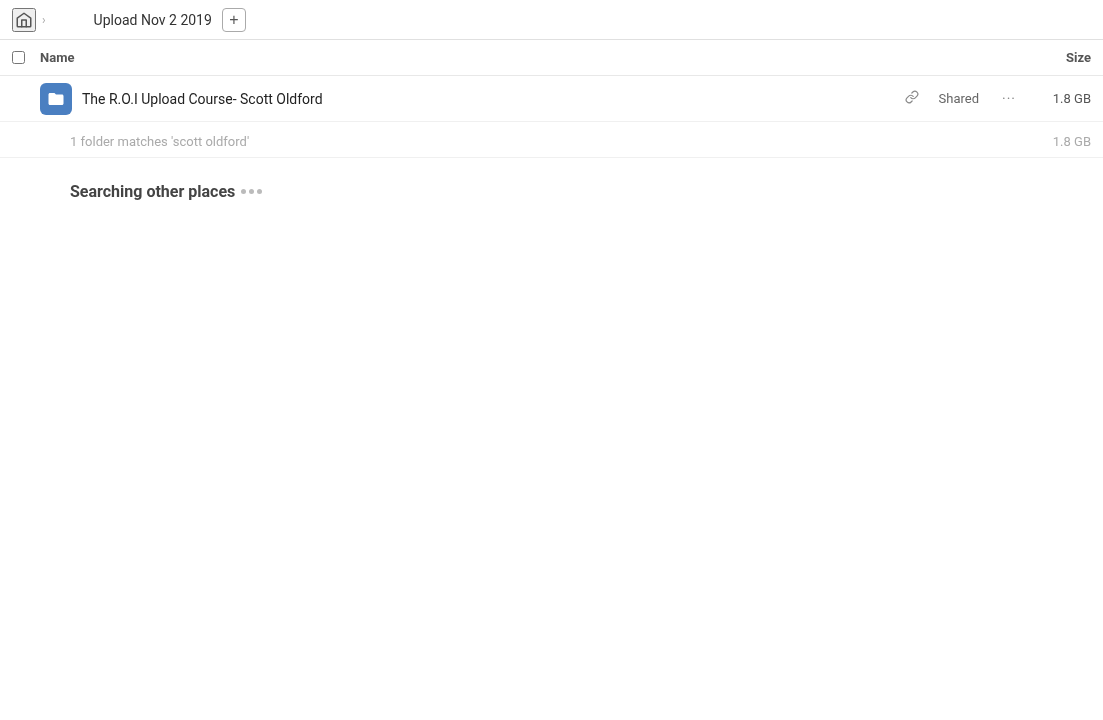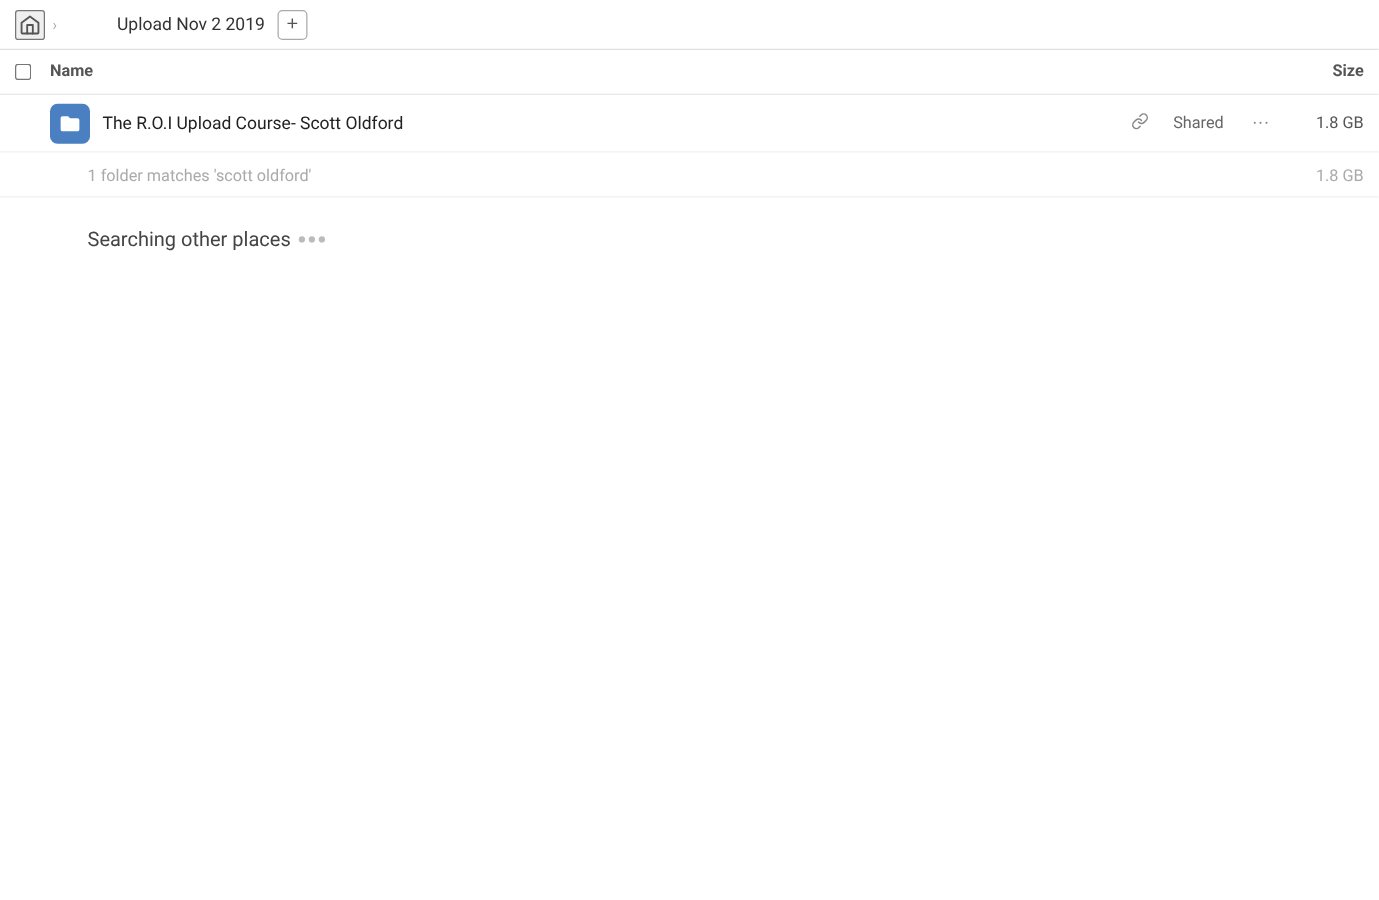--- a/index.html
+++ b/index.html
@@ -172,21 +172,21 @@
       color: #aaa;
     }
 
     
     .searching-section {
       padding: 24px 70px 12px 70px;
     }
     .searching-label {
       font-size: 16px;
       color: #444;
-      font-weight: 400;
+      font-weight: 700;
       display: flex;
       align-items: center;
       gap: 6px;
     }
     .loading-dots {
       display: inline-flex;
       gap: 3px;
       align-items: center;
     }
     .loading-dots span {

